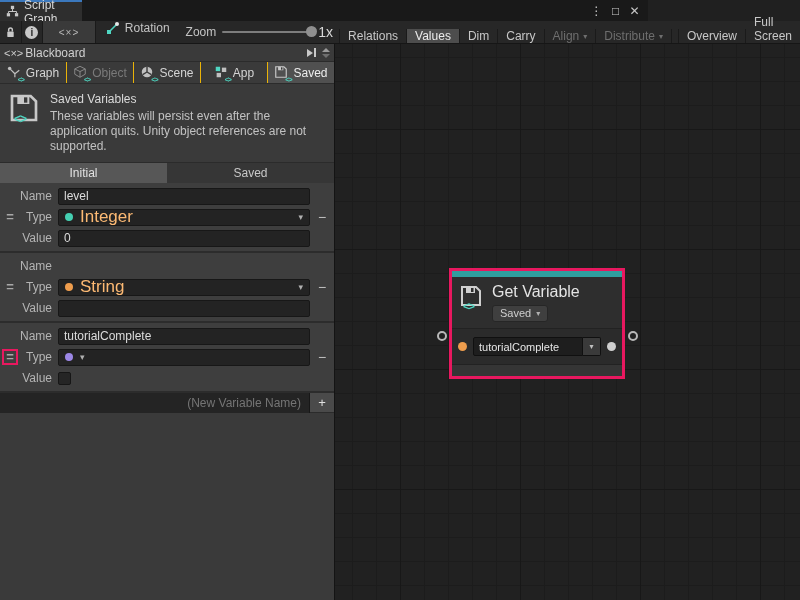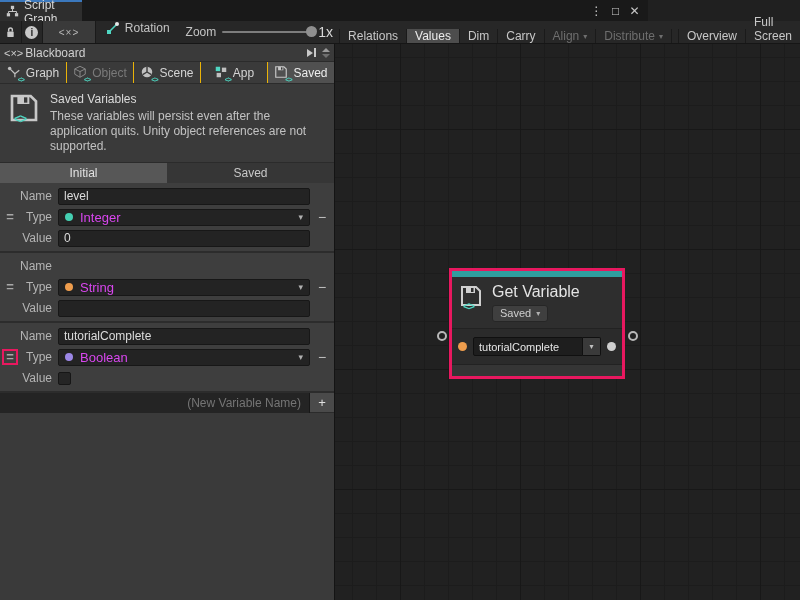--- a/index.html
+++ b/index.html
@@ -81,21 +81,21 @@
   .gutter-l{width:20px;display:flex;align-items:center;justify-content:center;flex:none;}
   .gutter-r{width:24px;display:flex;align-items:center;justify-content:center;flex:none;}
   .vlabel{width:38px;text-align:right;padding-right:6px;color:var(--txt-dim);font-size:12px;flex:none;}
   .vctrl{flex:1;display:flex;align-items:center;}
   .handle{color:#a8a8a8;font-size:13px;font-weight:bold;line-height:10px;}
   .handle.annotated{border:2px solid var(--pink);padding:1px 2px;}
   .removebtn{color:#c2c2c2;font-size:14px;cursor:default;}
   .txt-input{width:100%;height:17px;background:var(--field-bg);border:1px solid var(--field-border);border-radius:2px;color:#dcdcdc;font-size:12px;padding:0 5px;outline:none;}
   .dropdown{width:100%;height:17px;background:var(--field-bg);border:1px solid var(--field-border);border-radius:2px;display:flex;align-items:center;gap:7px;padding:0 6px;cursor:default;}
   .type-dot{width:8px;height:8px;border-radius:50%;flex:none;}
-  .dd-label{flex:1;color:#d946ef;font-size:13px;}
+  .dd-label{flex:1;color:#fdba74;font-size:17px;}
   .dd-arrow{color:#b0b0b0;font-size:9px;}
   .checkbox{width:13px;height:13px;background:#252525;border:1px solid #161616;border-radius:2px;}
 
   .newvar{height:20px;display:flex;background:#fdba74;border-bottom:1px solid #2b2b2b;}
   .newvar input{flex:1;height:20px;background:#242424;border:none;border-right:1px solid #171717;color:#8e8e8e;font-size:12px;text-align:right;padding:0 8px;outline:none;}
   .newvar .addbtn{width:24px;display:flex;align-items:center;justify-content:center;background:#4a4a4a;color:#e0e0e0;font-size:13px;cursor:default;}
   .filler{flex:1;background:#3a3a3a;}
 
   
   .graph{flex:1;position:relative;height:556px;background-color:#212121;
@@ -361,21 +361,20 @@
             <span class="gutter-r"></span>
           </div>
           <div class="vline">
             <span class="gutter-l">
                 <span class="handle annotated">=</span>
               </span>
             <span class="vlabel">Type</span>
             <span class="vctrl">
               <span class="dropdown">
                 <span class="type-dot" style="background: rgb(156, 135, 230);"></span>
-                <span class="dd-label">Boolean</span>
                 <span class="dd-arrow">▾</span>
               </span>
             </span>
             <span class="gutter-r">
                 <span class="removebtn">−</span>
               </span>
           </div>
           <div class="vline">
             <span class="gutter-l"></span>
             <span class="vlabel">Value</span>

